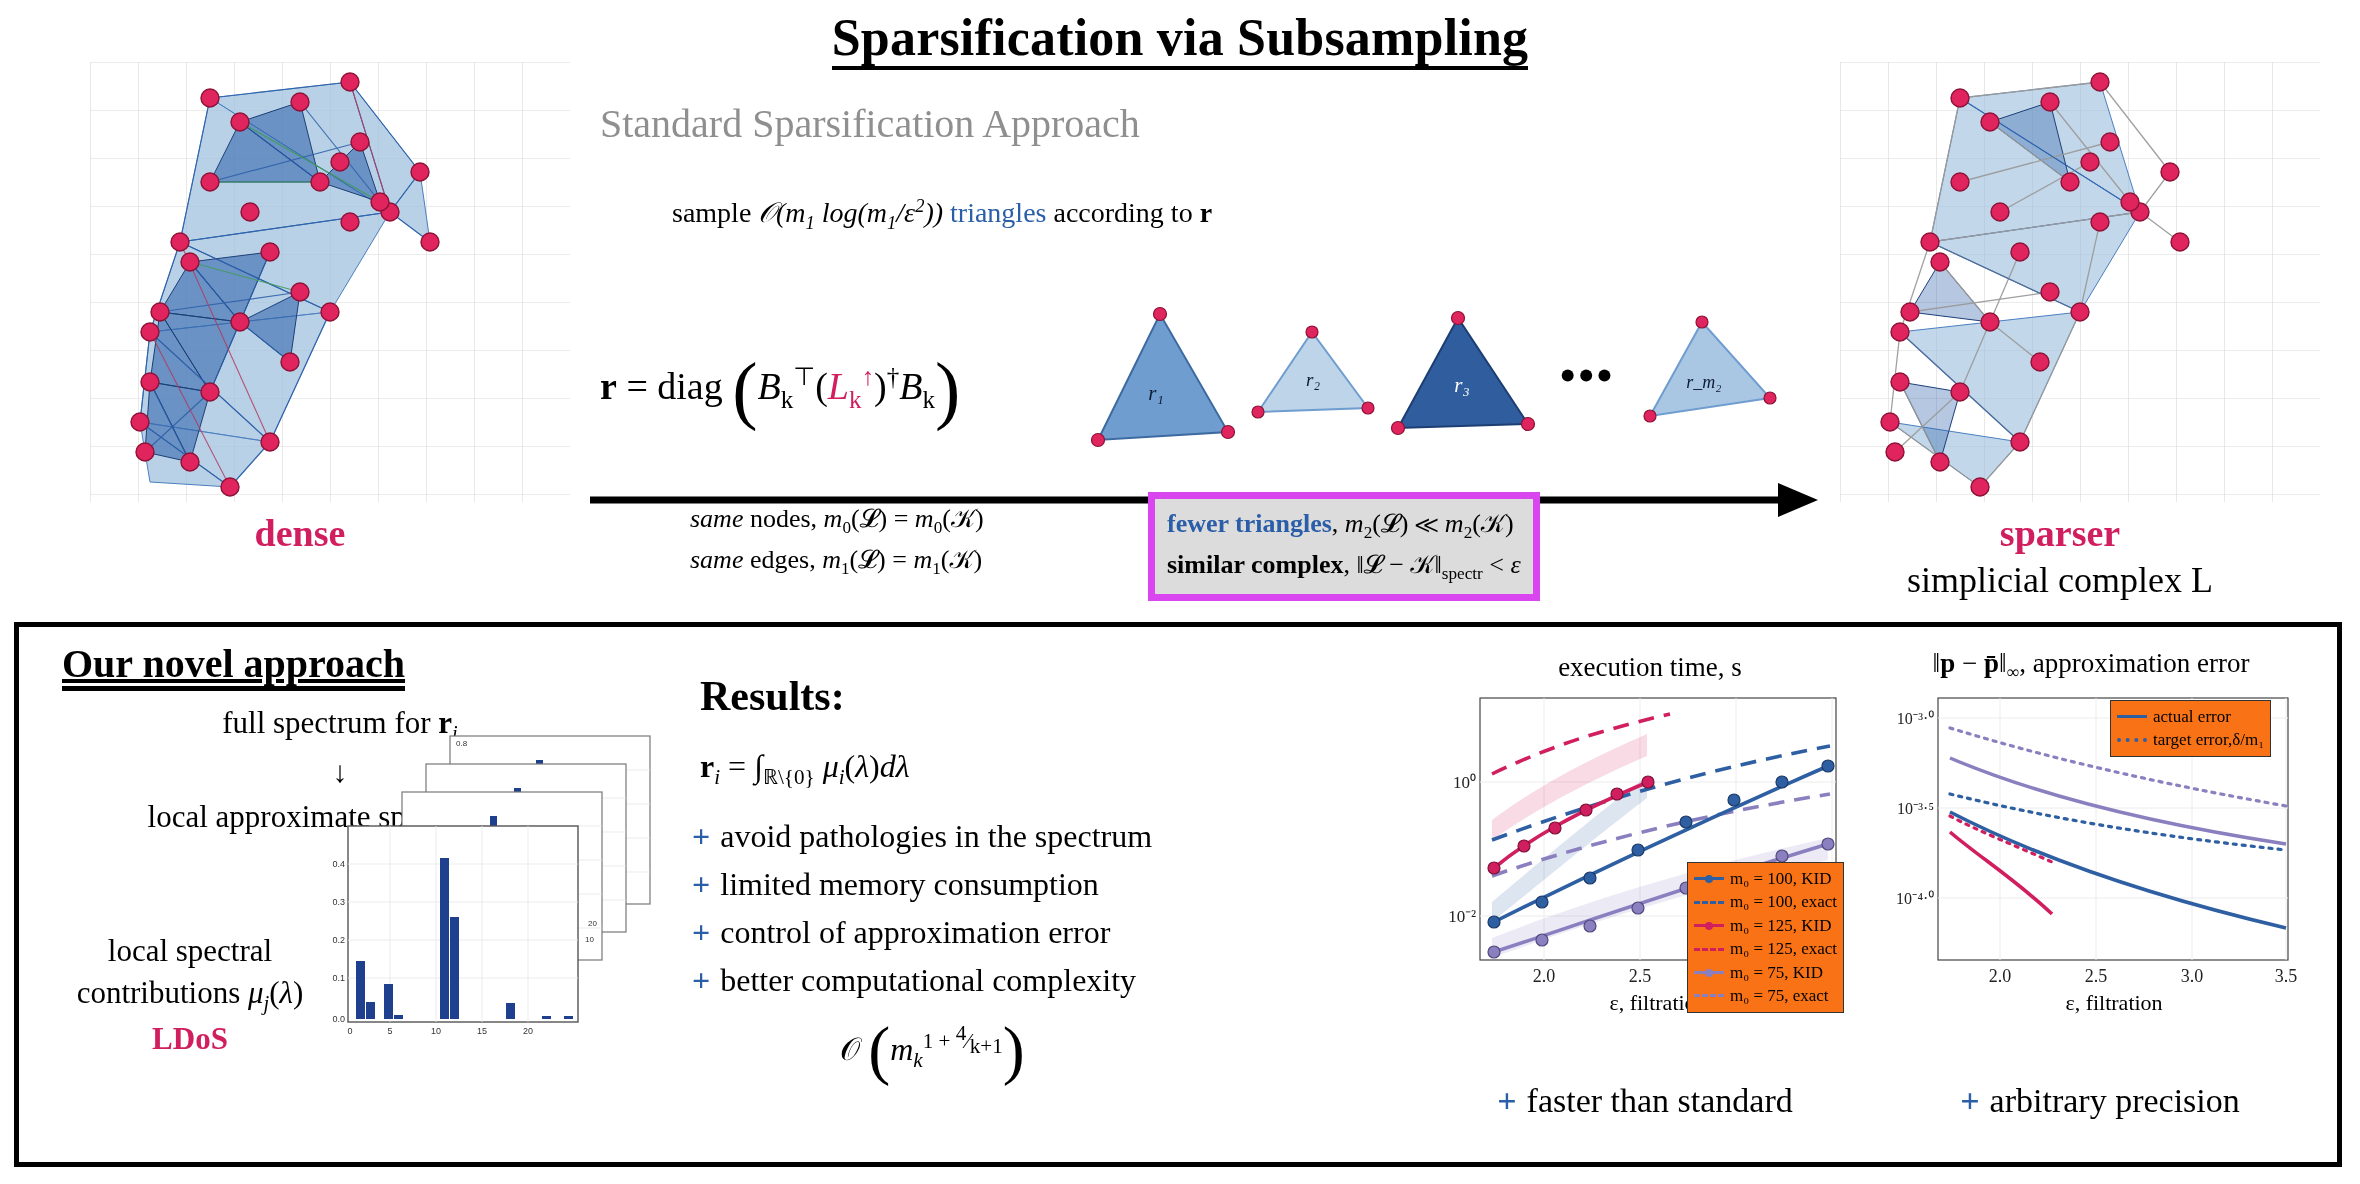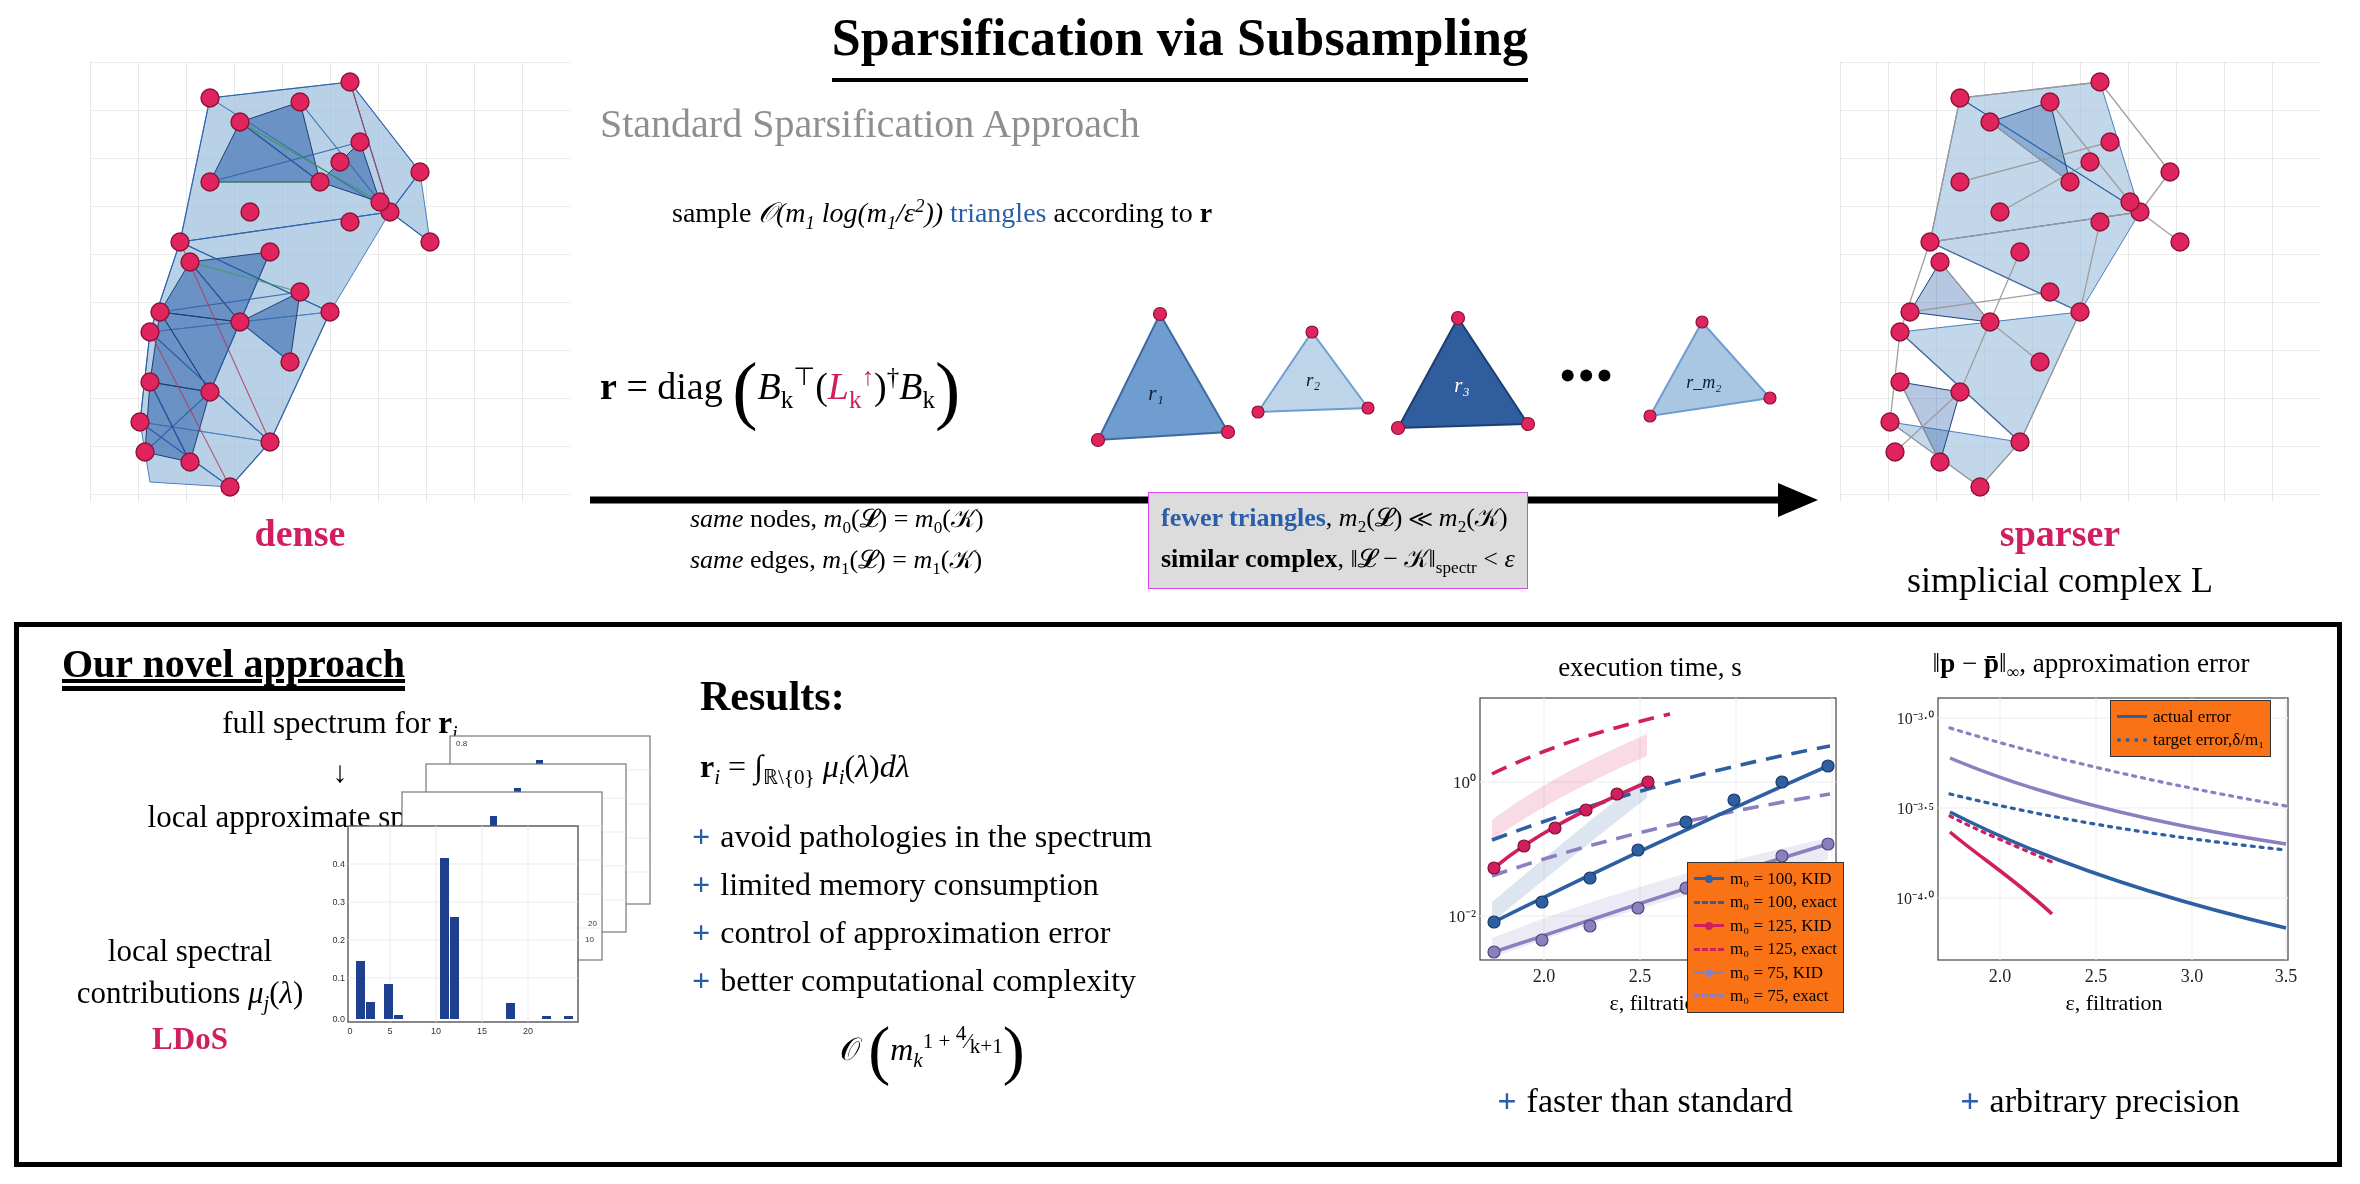--- a/index.html
+++ b/index.html
@@ -25,21 +25,21 @@
   
   #main-title {
     left: 0; top: 8px; width: 2360px;
     text-align: center;
     font-size: 52px;
     font-weight: bold;
     letter-spacing: 0.2px;
   }
   #main-title span.ul {
     border-bottom: 4px solid #000;
-    padding-bottom: 12px;
+    padding-bottom: 0;
   }
 
   
   #approach-subtitle {
     left: 600px; top: 100px;
     font-size: 40px;
     color: #8f8f8f;
   }
 
   
@@ -79,21 +79,21 @@
   #big-arrow { left: 590px; top: 480px; }
 
   
   #arrow-left-caption {
     left: 690px; top: 500px;
     font-size: 26px; line-height: 1.45;
   }
   #arrow-right-box {
     left: 1148px; top: 492px;
     background: #dcdcdc;
-    border: 1px solid #d946ef;
+    border: 7px solid #d946ef;
     padding: 6px 12px 7px 12px;
     font-size: 26px; line-height: 1.45;
   }
   #arrow-right-box .l1 { color: #2a5ea8; font-weight: bold; }
   #arrow-right-box .l1 .plain { color: #000; font-weight: normal; }
   #arrow-right-box .l2 .bold { font-weight: bold; }
 
   
   .complex-caption { text-align: center; font-size: 36px; line-height: 1.25; }
   .complex-caption .kw { color: #d11e5f; font-weight: bold; font-size: 38px; }

